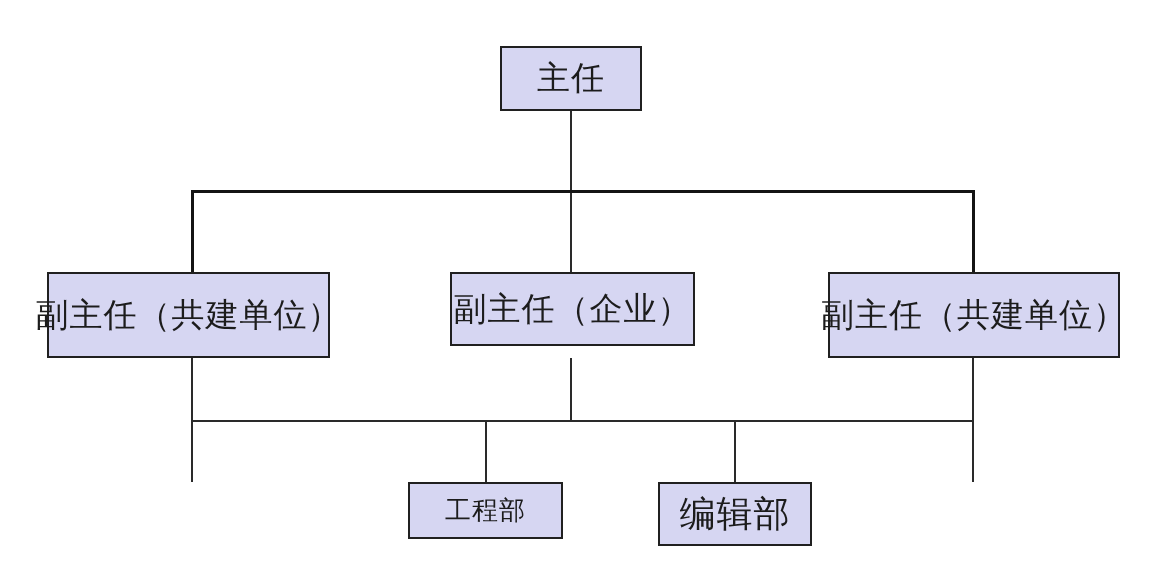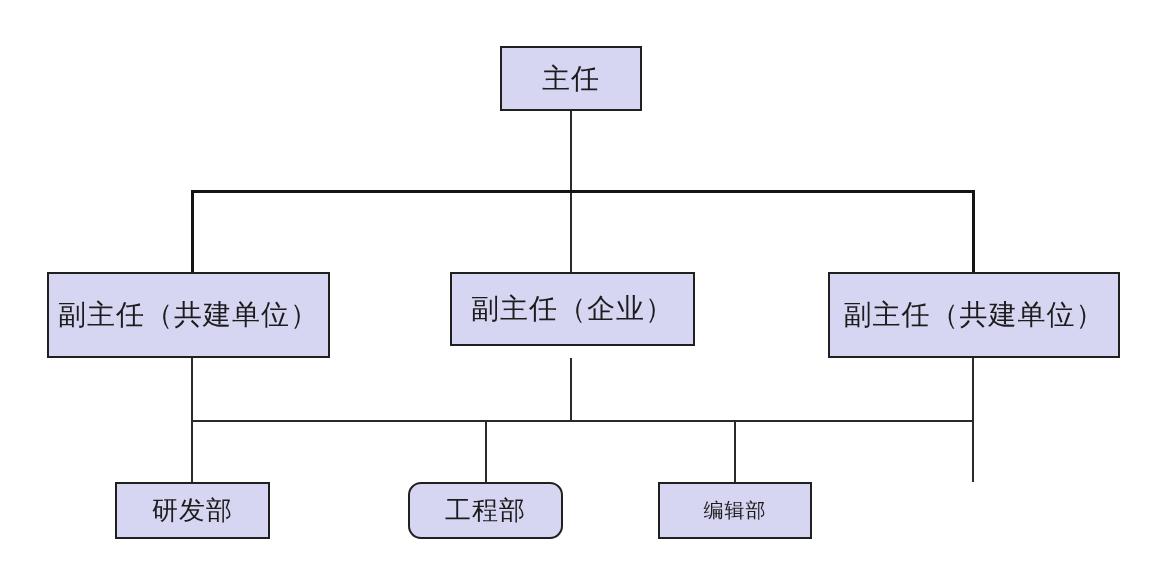--- a/index.html
+++ b/index.html
@@ -17,40 +17,40 @@
   }
   .node {
     position: absolute;
     display: flex;
     align-items: center;
     justify-content: center;
     background: var(--box-fill, #d6d6f2);
     border: 2px solid var(--box-border, #202020);
     color: var(--text, #1c1c1c);
     box-sizing: border-box;
-    font-size: 28px;
+    font-size: 33px;
     letter-spacing: 1px;
     white-space: nowrap;
   }
   .line {
     position: absolute;
     background: var(--line, #2a2a2a);
   }
   .line.bold {
     background: var(--line-bold, #141414);
   }
 
   
   #node-root     { left: 500px; top: 46px;  width: 142px; height: 65px; }
   #node-deputy-1 { left: 47px;  top: 272px; width: 283px; height: 86px; }
   #node-deputy-2 { left: 450px; top: 272px; width: 245px; height: 74px; }
   #node-deputy-3 { left: 828px; top: 272px; width: 292px; height: 86px; }
   #node-dept-1   { left: 115px; top: 482px; width: 155px; height: 57px; font-size: 26px; }
-  #node-dept-2   { left: 408px; top: 482px; width: 155px; height: 57px; font-size: 26px; border-radius: 13px; }
-  #node-dept-3   { left: 658px; top: 482px; width: 154px; height: 57px; font-size: 20px; }
+  #node-dept-2   { left: 408px; top: 482px; width: 155px; height: 57px; font-size: 26px; }
+  #node-dept-3   { left: 658px; top: 482px; width: 154px; height: 64px; font-size: 36px; }
   #node-dept-4   { left: 897px; top: 482px; width: 151px; height: 57px; font-size: 26px; }
 </style>
 </head>
 <body>
 
 <div class="canvas">
 
   <div class="line" style="left:570px; top:111px; width:2px; height:161px;"></div>
   <div class="line bold" style="left:191px; top:190px; width:784px; height:3px;"></div>
   <div class="line bold" style="left:191px; top:190px; width:3px; height:82px;"></div>
@@ -59,17 +59,16 @@
   <div class="line" style="left:570px; top:358px; width:2px; height:64px;"></div>
   <div class="line" style="left:972px; top:358px; width:2px; height:124px;"></div>
   <div class="line" style="left:191px; top:420px; width:783px; height:2px;"></div>
   <div class="line" style="left:485px; top:420px; width:2px; height:62px;"></div>
   <div class="line" style="left:734px; top:420px; width:2px; height:62px;"></div>
 
   <div class="node" id="node-root">主任</div>
   <div class="node" id="node-deputy-1">副主任（共建单位）</div>
   <div class="node" id="node-deputy-2">副主任（企业）</div>
   <div class="node" id="node-deputy-3">副主任（共建单位）</div>
-  <div class="node" id="node-dept-1">研发部</div>
   <div class="node" id="node-dept-2">工程部</div>
   <div class="node" id="node-dept-3">编辑部</div>
 
 </div>
 
 </body></html>

